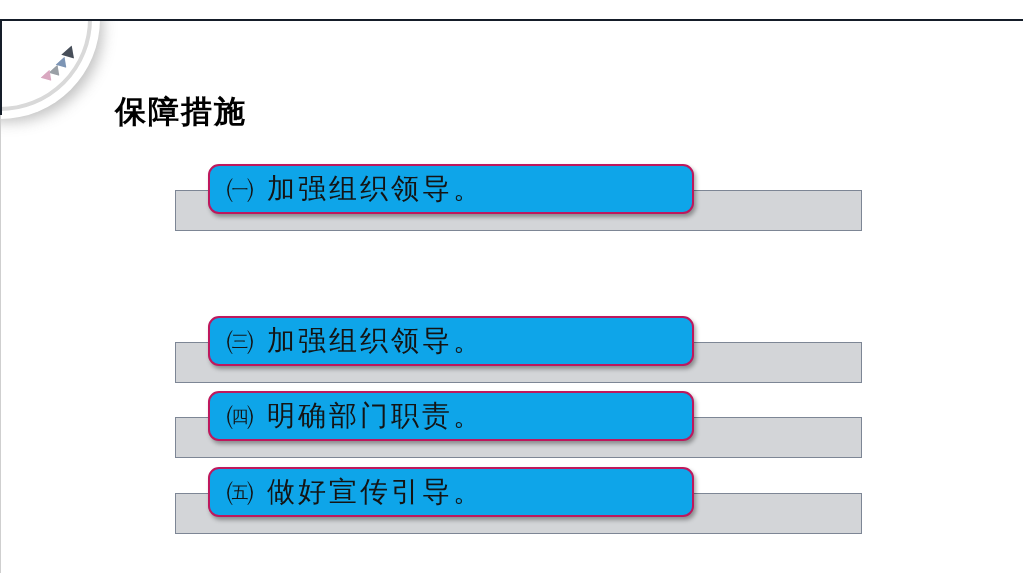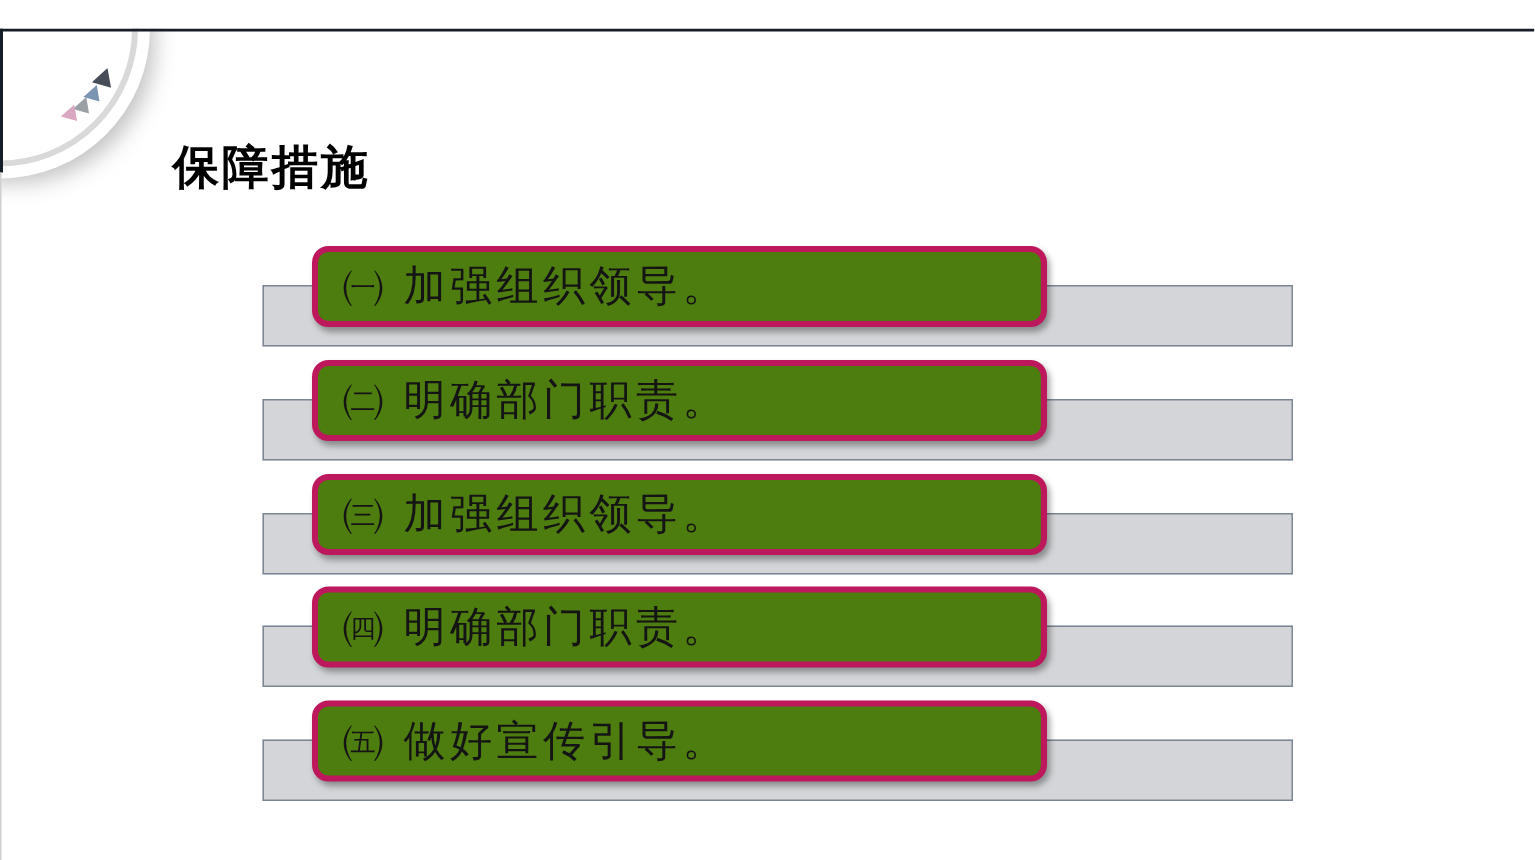--- a/index.html
+++ b/index.html
@@ -52,22 +52,22 @@
   .row-5{top:448px;text-decoration:underline;}
   .bar{
     position:absolute;left:175px;top:26px;
     width:685px;height:39px;
     background:#d3d5d8;
     border:1px solid #7d8695;
   }
   .box{
     position:absolute;left:208px;top:0;
     width:482px;height:46px;
-    background:#4d7c0f;
-    border:4px solid #be185d;
+    background:#0ea5e9;
+    border:2px solid #be185d;
     border-radius:11px;
     box-shadow:2px 3px 4px rgba(0,0,0,0.35);
     display:flex;align-items:center;
   }
   .box-label{
     padding-left:16px;
     font-family:"Liberation Serif", serif;
     font-size:28px;color:#141414;
     letter-spacing:3px;
     white-space:nowrap;
@@ -90,26 +90,20 @@
 
   <div class="title">保障措施</div>
 
   <div class="row row-1">
     <div class="bar"></div>
     <div class="box">
       <span class="box-label">㈠ 加强组织领导。</span>
     </div>
   </div>
 
-  <div class="row row-2">
-    <div class="bar"></div>
-    <div class="box">
-      <span class="box-label">㈡ 明确部门职责。</span>
-    </div>
-  </div>
 
   <div class="row row-3">
     <div class="bar"></div>
     <div class="box">
       <span class="box-label">㈢ 加强组织领导。</span>
     </div>
   </div>
 
   <div class="row row-4">
     <div class="bar"></div>

